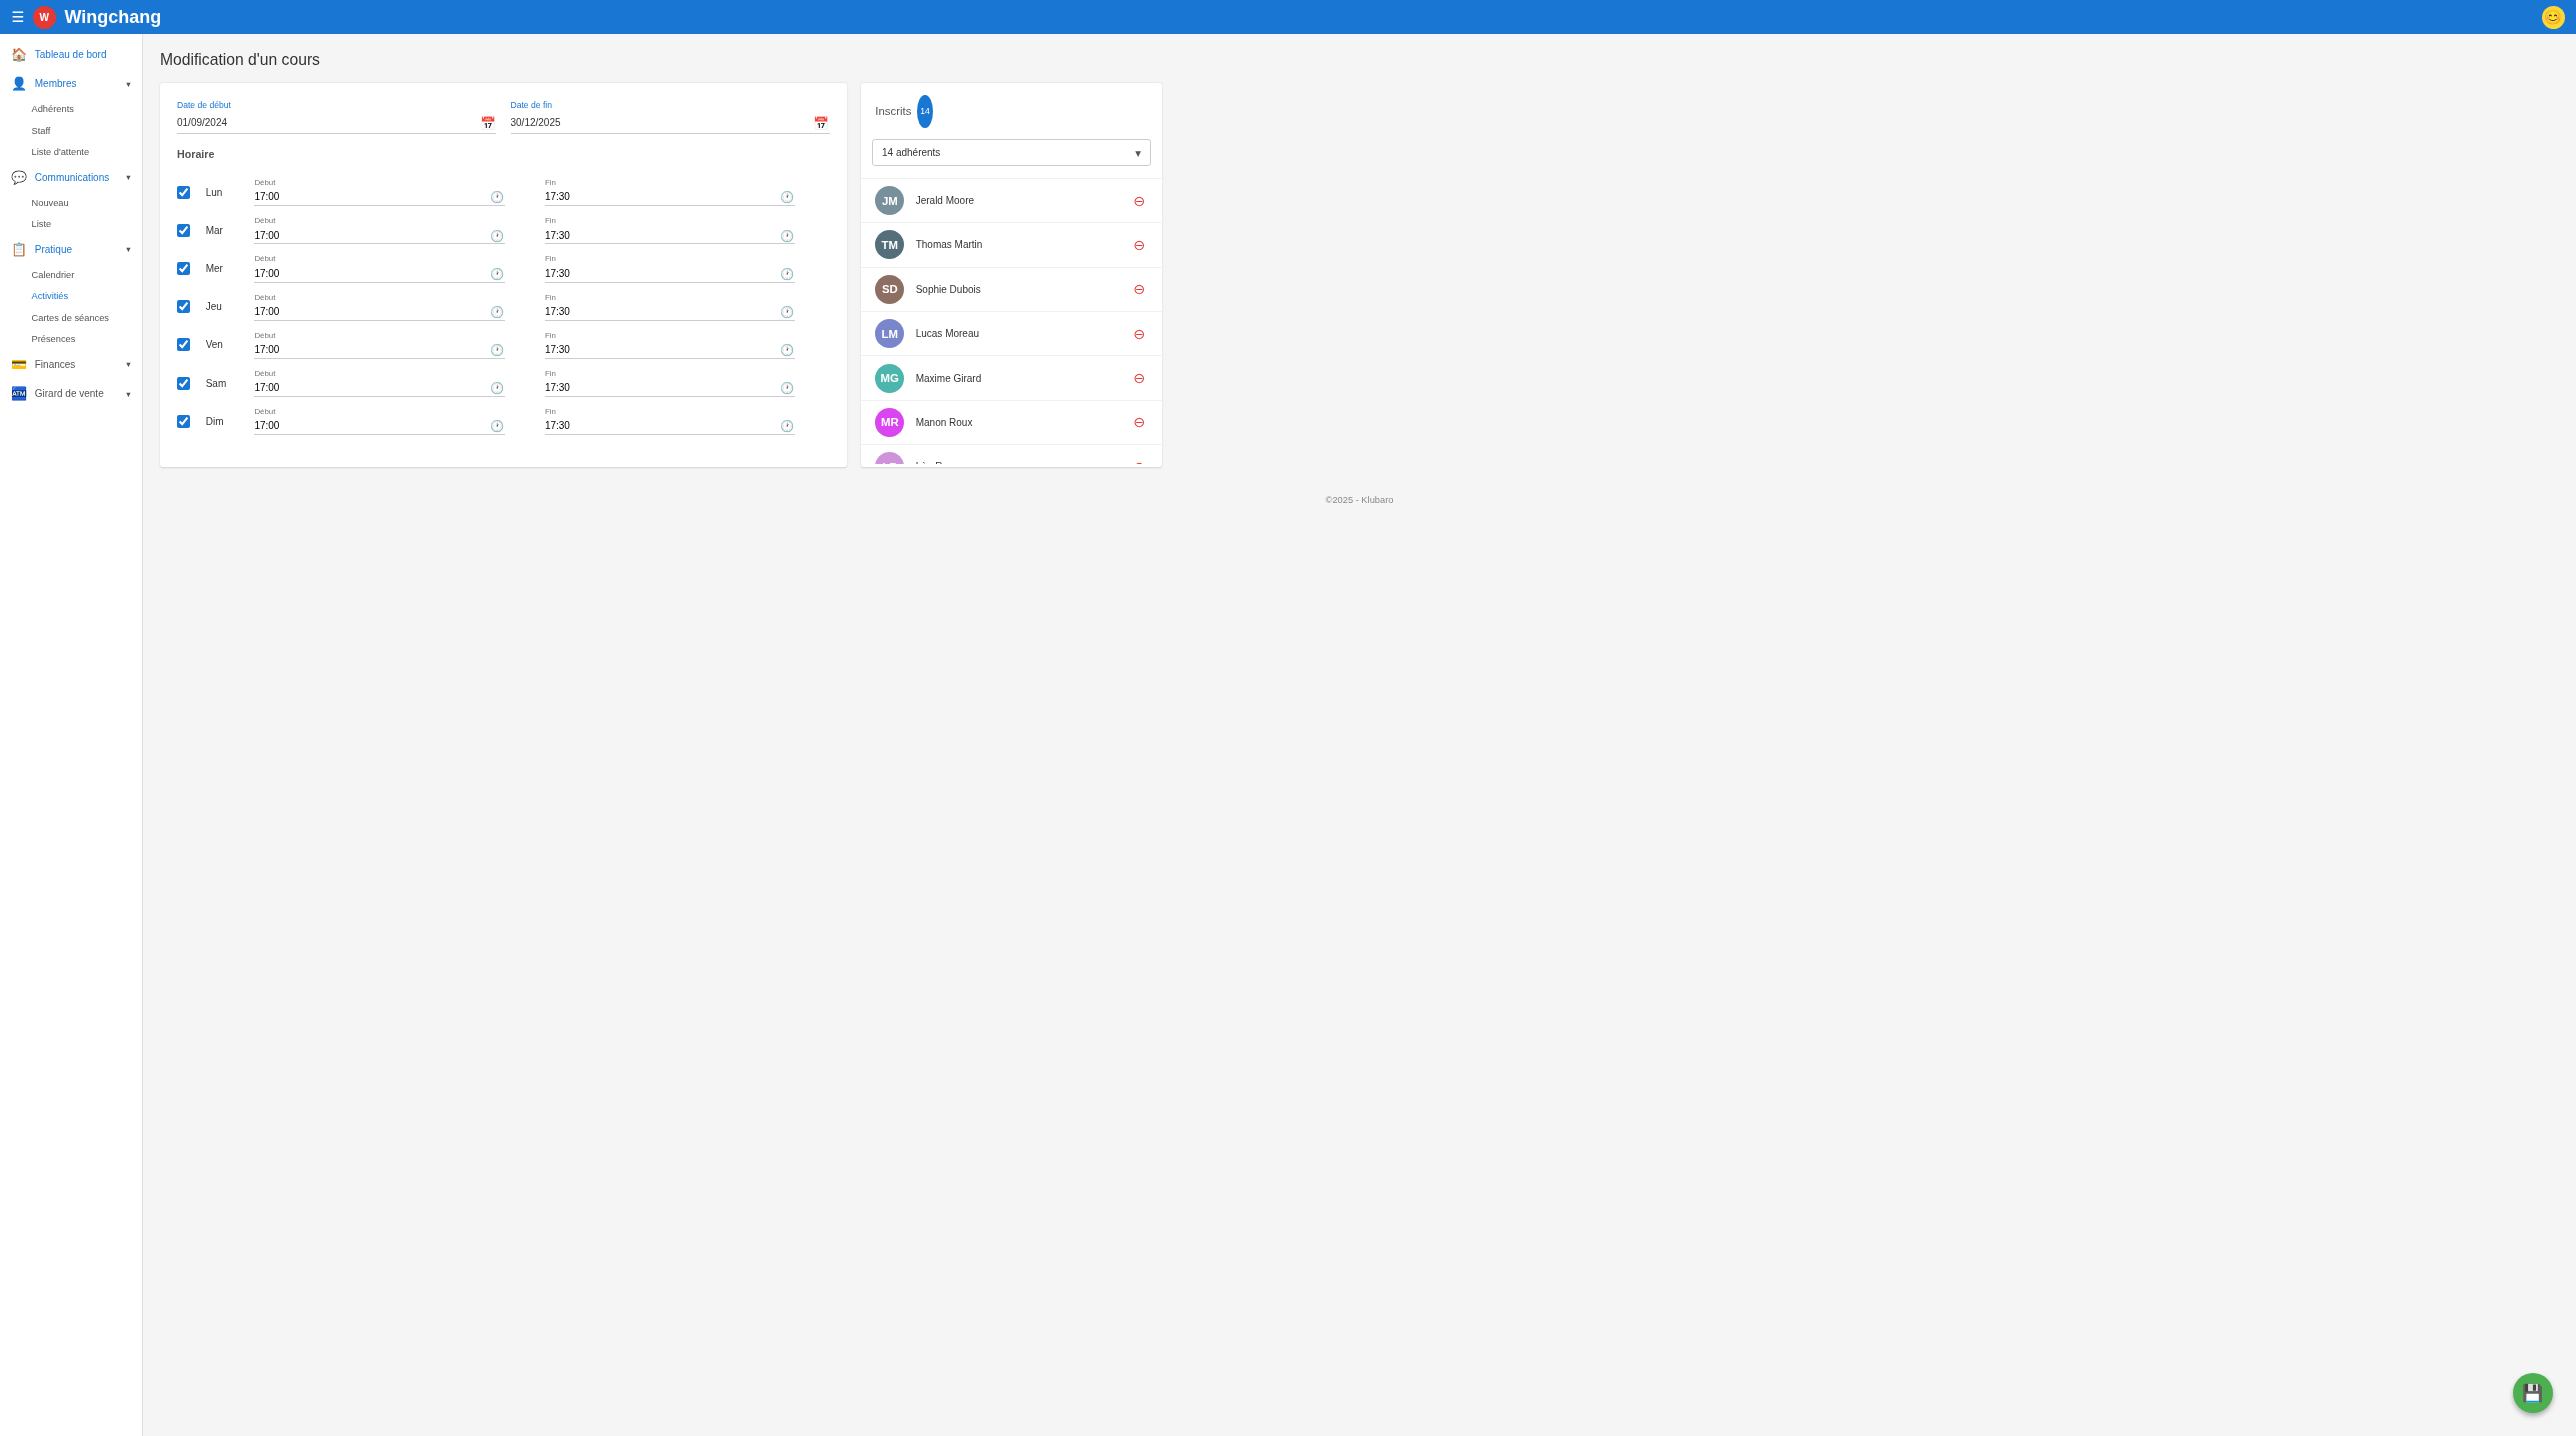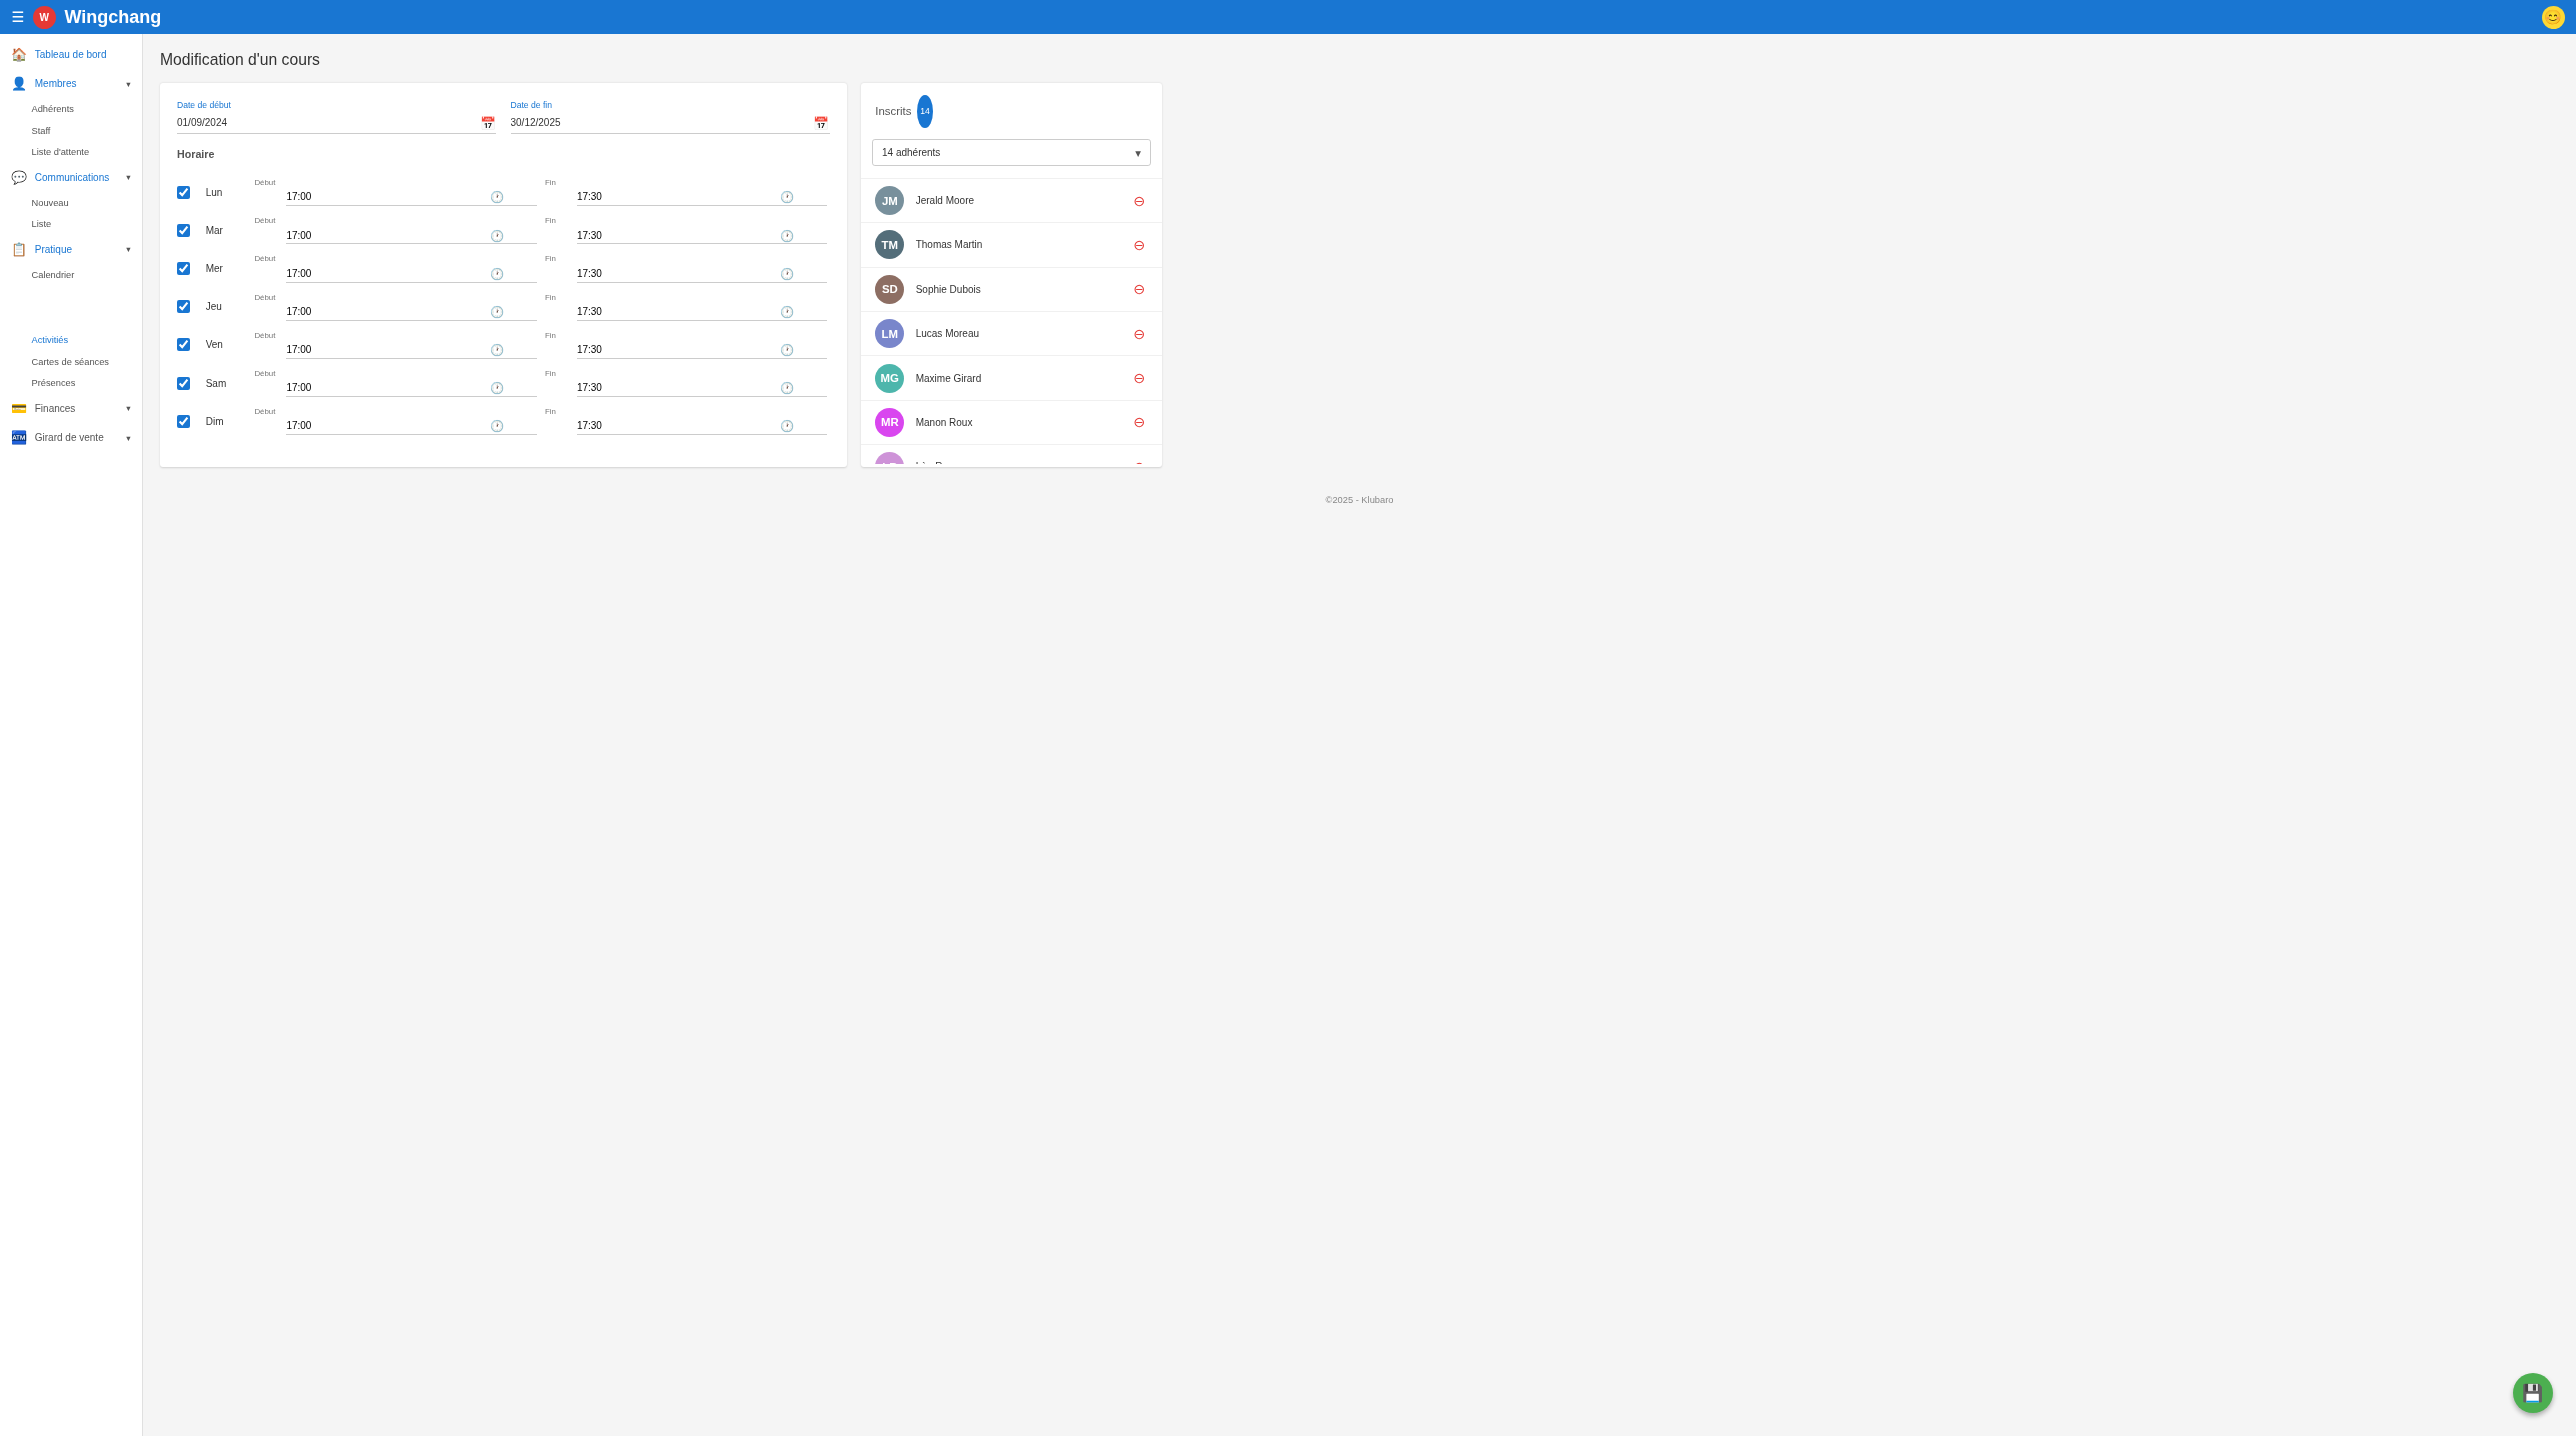--- a/index.html
+++ b/index.html
@@ -126,21 +126,20 @@
     .time-group { display: flex; flex-direction: column; }
     .time-label { font-size: 7.9px; color: #777; margin-bottom: 1.4px; }
     .time-input-wrapper { position: relative; }
     .time-input {
       border: none;
       border-bottom: 0.7px solid #ccc;
       padding: 2.9px 20px 2.9px 0;
       font-size: 10px;
       width: 100%;
       outline: none;
-      margin-left: 32px;
     }
     .time-icon { position: absolute; right: 0; top: 50%; transform: translateY(-50%); color: #1976d2; font-size: 11.4px; cursor: pointer; }
 
     
     .inscrits-card {
       background: white;
       border-radius: 2.9px;
       box-shadow: 0 0.7px 2.1px rgba(0,0,0,0.15);
     }
     .inscrits-header {
@@ -284,21 +283,21 @@
     </div>
 
     <div class="sidebar-item">
       <span class="icon">📋</span>
       <span class="sidebar-section-label">Pratique</span>
       <span class="chevron">▾</span>
     </div>
     <div class="sidebar-sub-item">
       <span>Calendrier</span>
     </div>
-    <div class="sidebar-sub-item active" style="color:#1976d2; font-weight:500;margin-top:44px;">
+    <div class="sidebar-sub-item active" style="color:#1976d2; font-weight:500;">
       <span>Activitiés</span>
     </div>
     <div class="sidebar-sub-item">
       <span>Cartes de séances</span>
     </div>
     <div class="sidebar-sub-item">
       <span>Présences</span>
     </div>
 
     <div class="sidebar-item">

